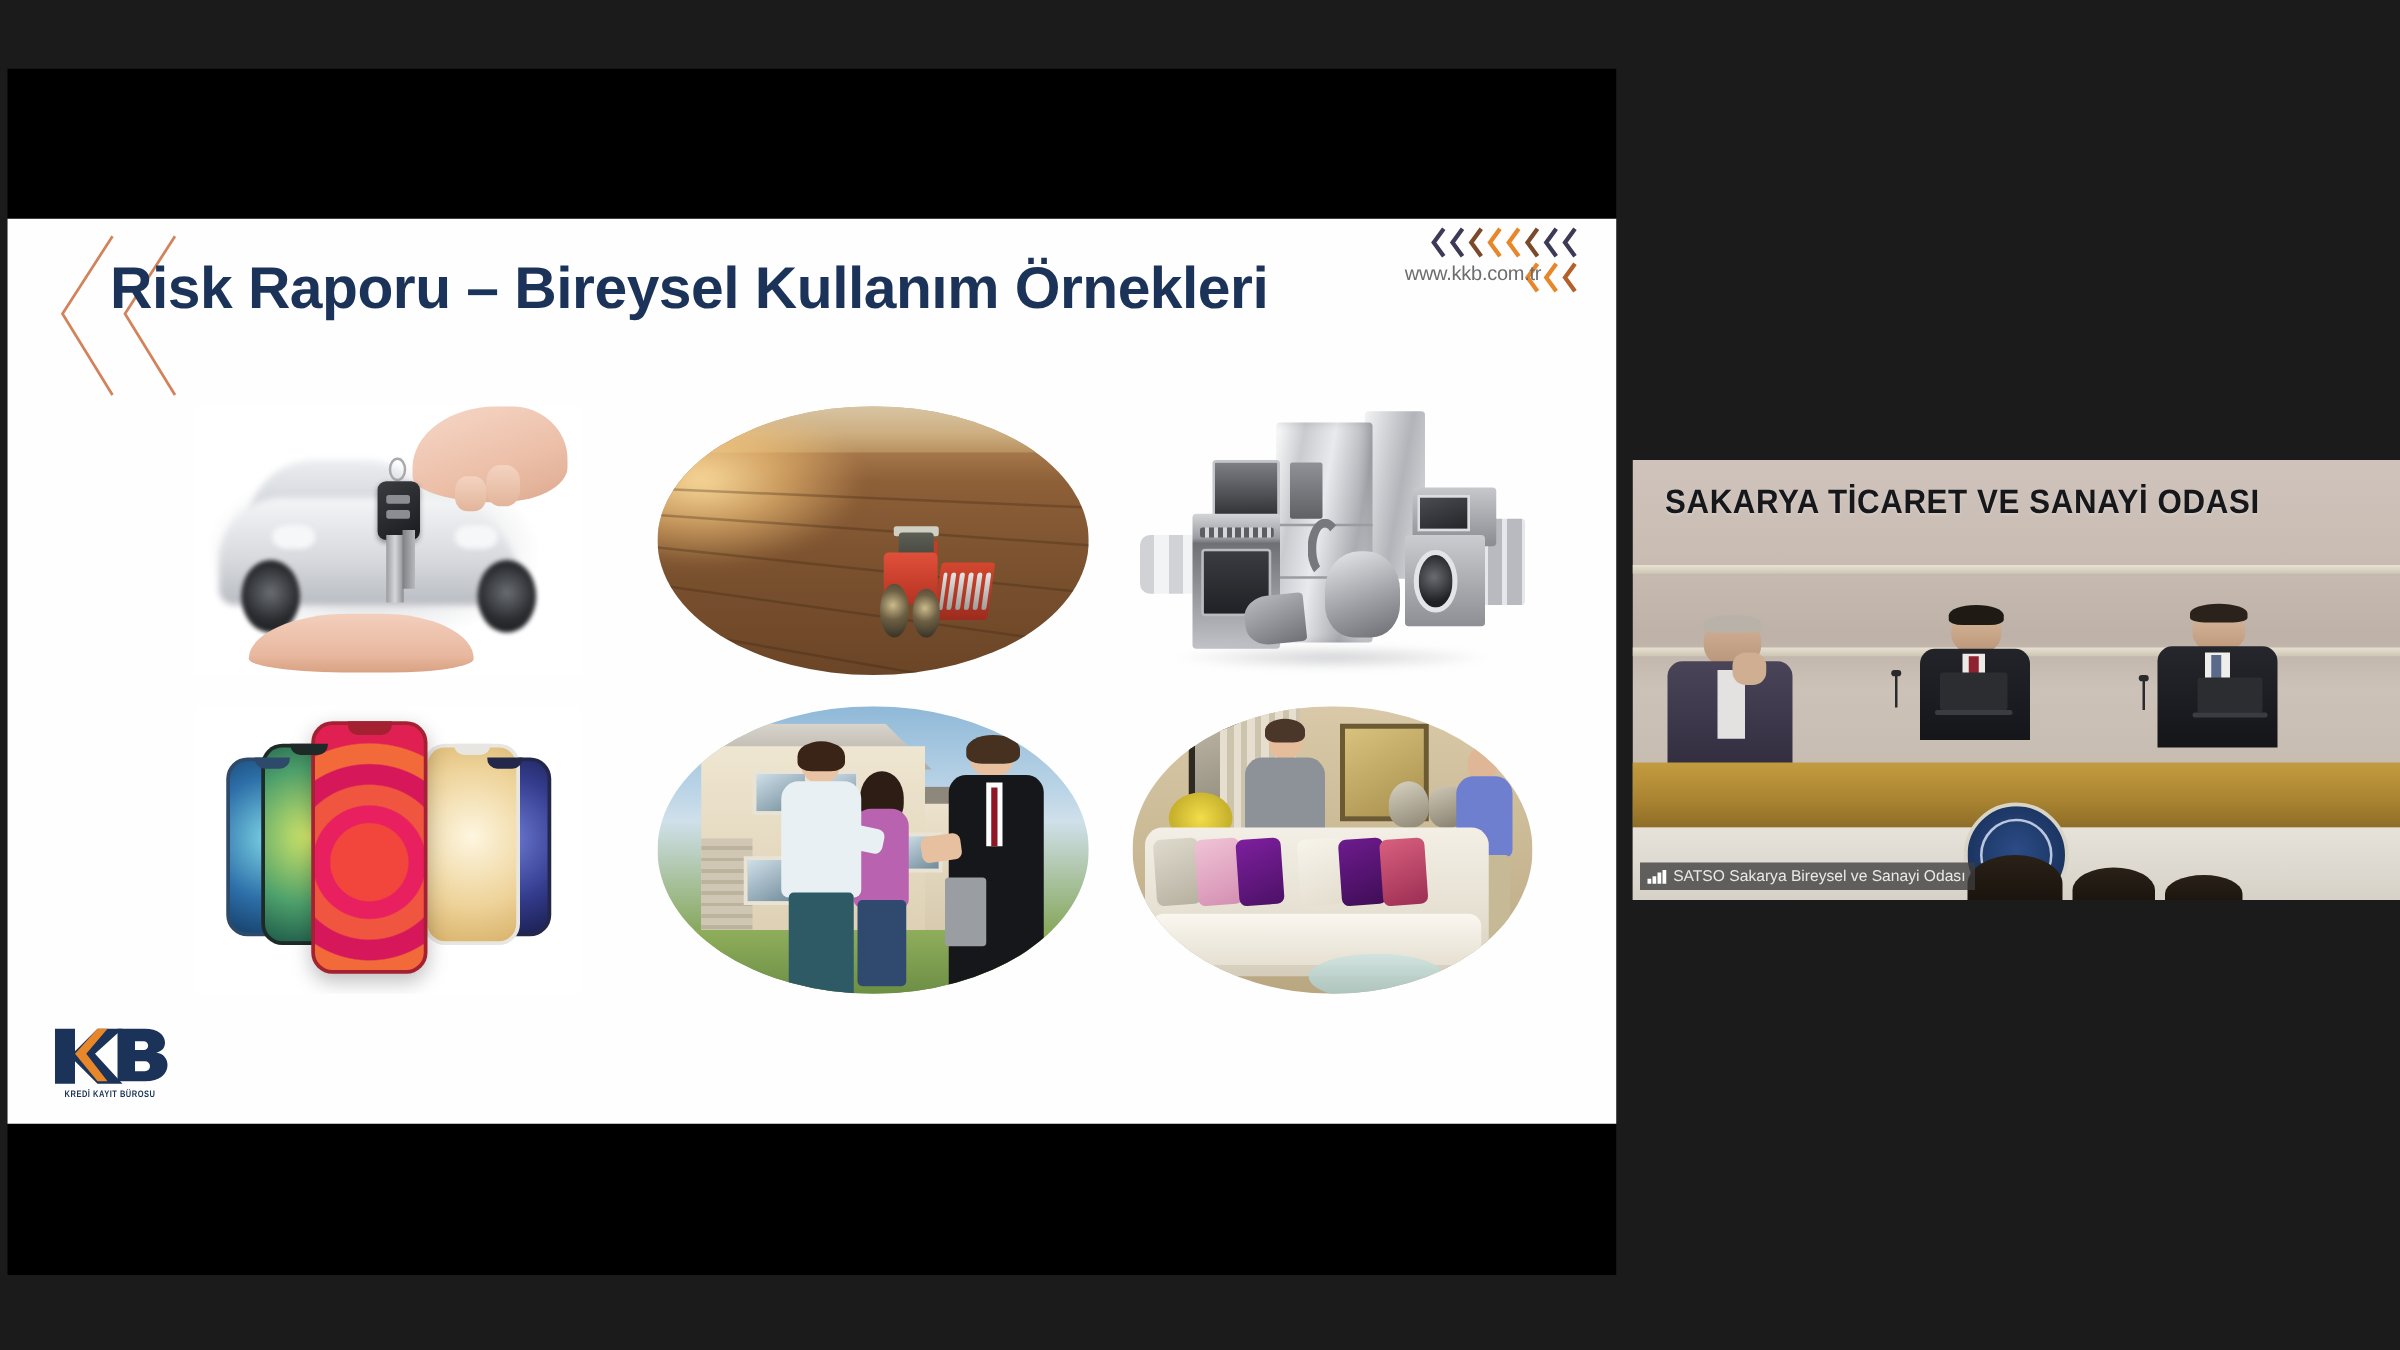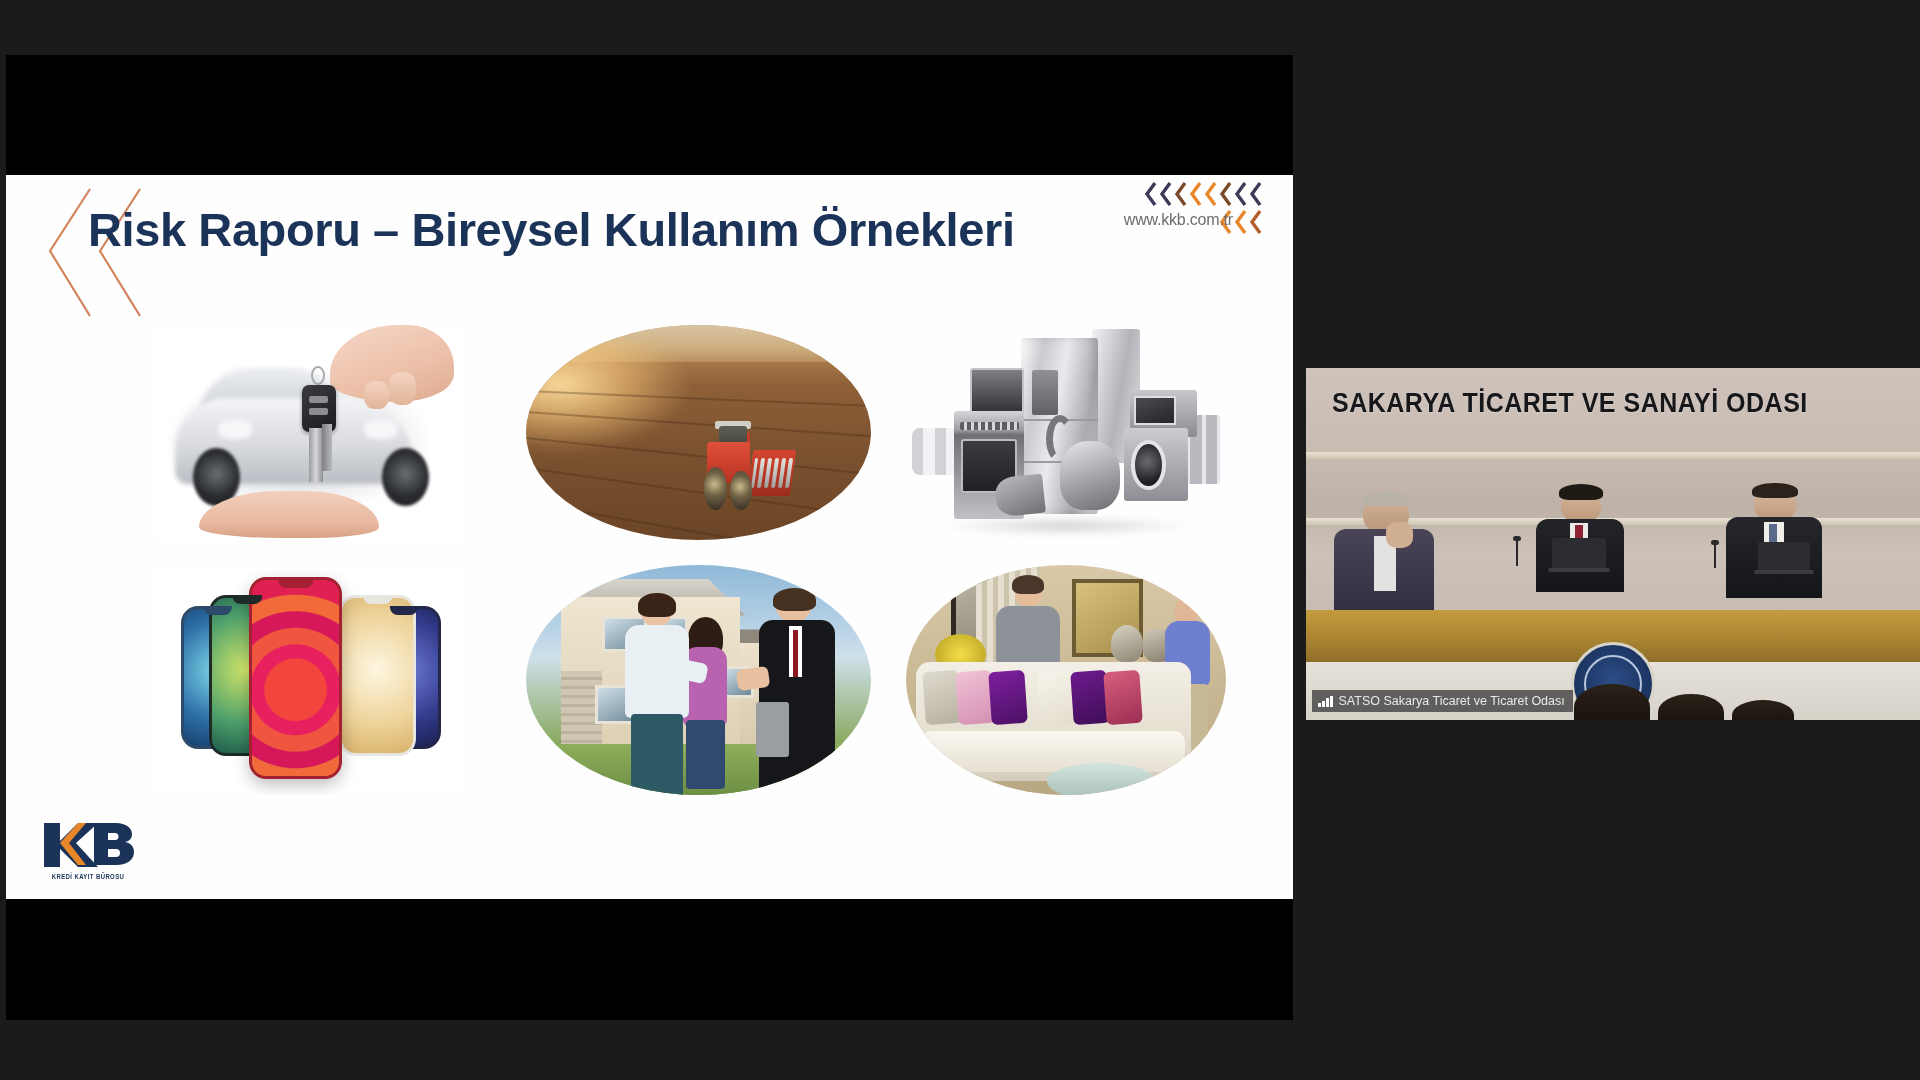--- a/index.html
+++ b/index.html
@@ -577,17 +577,17 @@
       <div class="frontrow" style="left:426px;width:62px;height:30px;"></div>
     </div>
 
     <div class="name-label">
       <span class="bars">
         <i></i>
           <i></i>
           <i></i>
           <i></i>
       </span>
-      <span class="txt">SATSO Sakarya Ticaret ve Ticaret Odası</span>
+      <span class="txt">SATSO Sakarya Bireysel ve Sanayi Odası</span>
     </div>
   </div>
 
 </div>
 
 </body></html>

